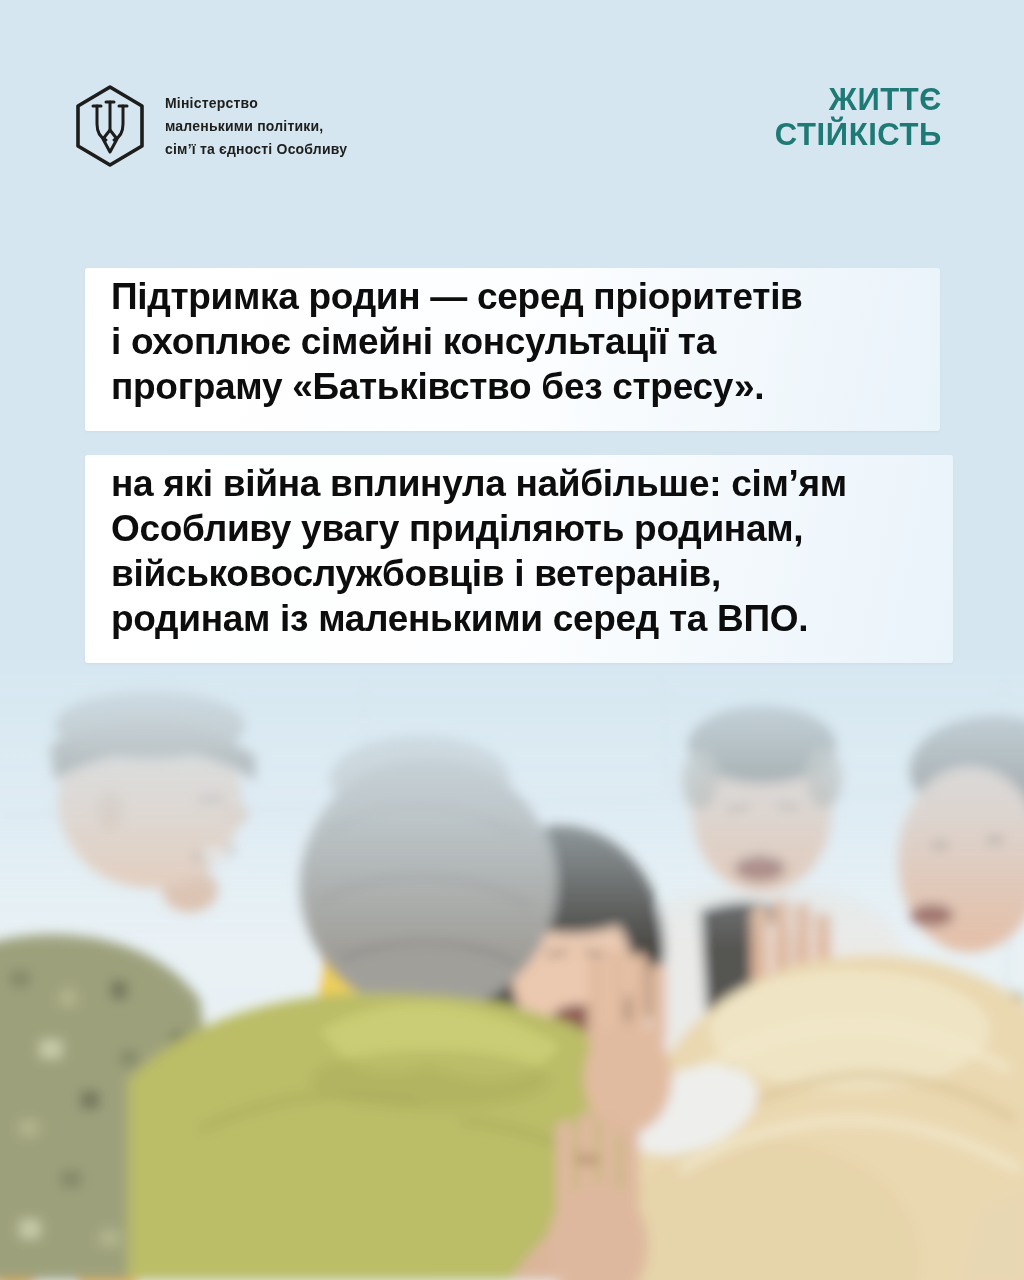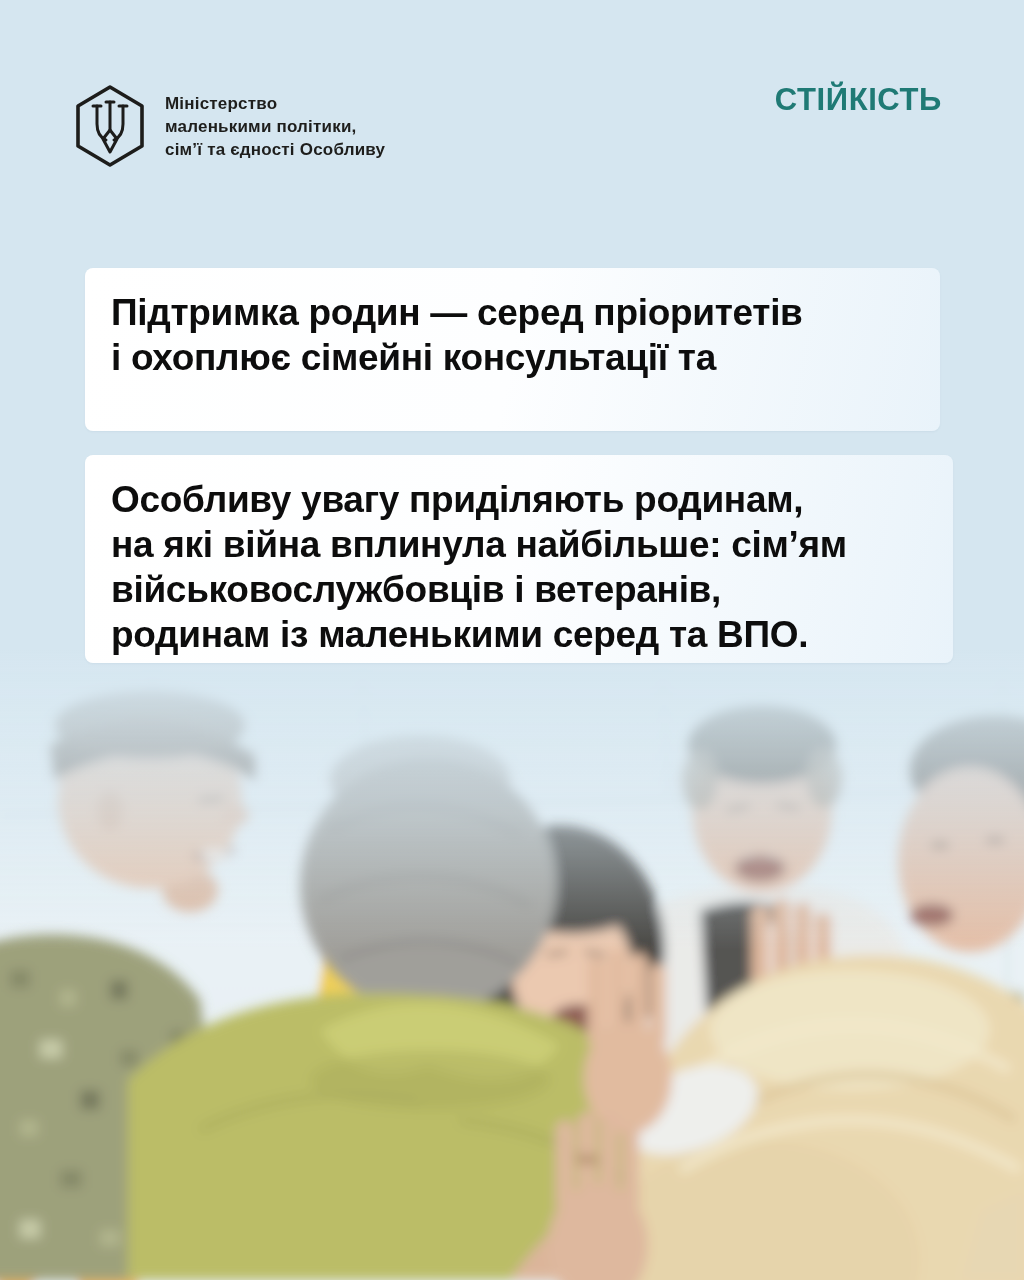--- a/index.html
+++ b/index.html
@@ -8,36 +8,36 @@
     background:#d5e6f0; overflow:hidden;
     font-family:"Liberation Sans", sans-serif;
   }
   
   .ministry {
     position:absolute; left:72px; top:84px;
     display:flex; align-items:center; gap:17px;
   }
   .ministry-logo { width:76px; height:84px; flex:0 0 auto; }
   .ministry-text {
-    font-size:17px; font-weight:700; color:#1e1e1c;
+    font-size:14px; font-weight:700; color:#1e1e1c;
     line-height:23px; letter-spacing:0.2px;
   }
   .brand {
     position:absolute; right:82px; top:82px; text-align:right;
     font-weight:800; font-size:31px; line-height:35px;
     color:#1f7a75; letter-spacing:0.6px;
   }
   
   .card {
     position:absolute; left:85px; box-sizing:border-box;
-    border-radius:8px;
+    border-radius:3px;
     background:linear-gradient(102deg,#ffffff 0%, #fdfeff 50%, #e9f3fa 100%);
     box-shadow:0 1px 2px rgba(120,150,170,0.10);
     color:#0d0d0d; font-weight:700; font-size:37px; line-height:45px;
-    letter-spacing:-0.3px; padding:22px 26px; z-index:2;
+    letter-spacing:-0.3px; padding:6px 26px; z-index:2;
   }
   .card .line { white-space:nowrap; }
   .card1 { top:268px; width:855px; height:163px; }
   .card2 { top:455px; width:868px; height:208px; }
   
   .photo {
     position:absolute; left:0; top:650px; width:1024px; height:630px;
     margin:0; z-index:1;
   }
   .photo svg { display:block; width:1024px; height:630px; }
@@ -61,31 +61,33 @@
       </g>
     </svg>
     <div class="ministry-text">
       <div>Міністерство</div>
       <div>маленькими політики,</div>
       <div>сім’ї та єдності Особливу</div>
     </div>
   </div>
 
   <div class="brand">
+    <div>ЖИТТЄ</div>
     <div>СТІЙКІСТЬ</div>
   </div>
 
   <section class="card card1">
     <div class="line">Підтримка родин — серед пріоритетів</div>
     <div class="line">і охоплює сімейні консультації та</div>
+    <div class="line">програму «Батьківство без стресу».</div>
   </section>
 
   <section class="card card2">
+    <div class="line">на які війна вплинула найбільше: сім’ям</div>
     <div class="line">Особливу увагу приділяють родинам,</div>
-    <div class="line">на які війна вплинула найбільше: сім’ям</div>
     <div class="line">військовослужбовців і ветеранів,</div>
     <div class="line">родинам із маленькими серед та ВПО.</div>
   </section>
 
   <figure class="photo">
     <svg viewBox="0 0 1024 630" aria-hidden="true">
       <defs>
         <filter id="blurBg" x="-10%" y="-10%" width="120%" height="120%">
             <feGaussianBlur stdDeviation="5"></feGaussianBlur>
           </filter>

